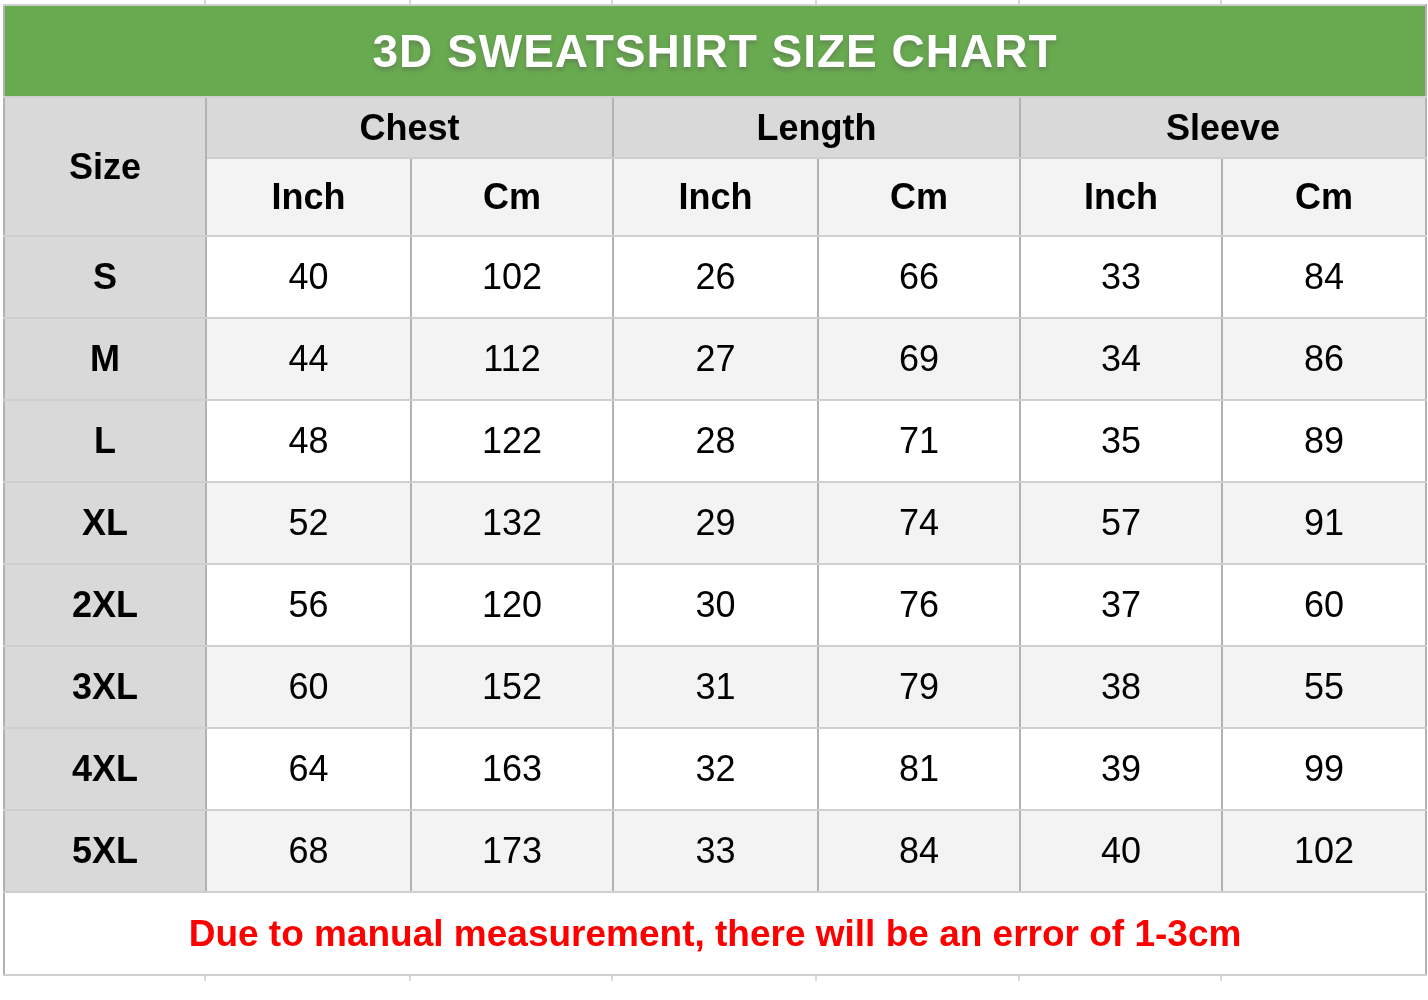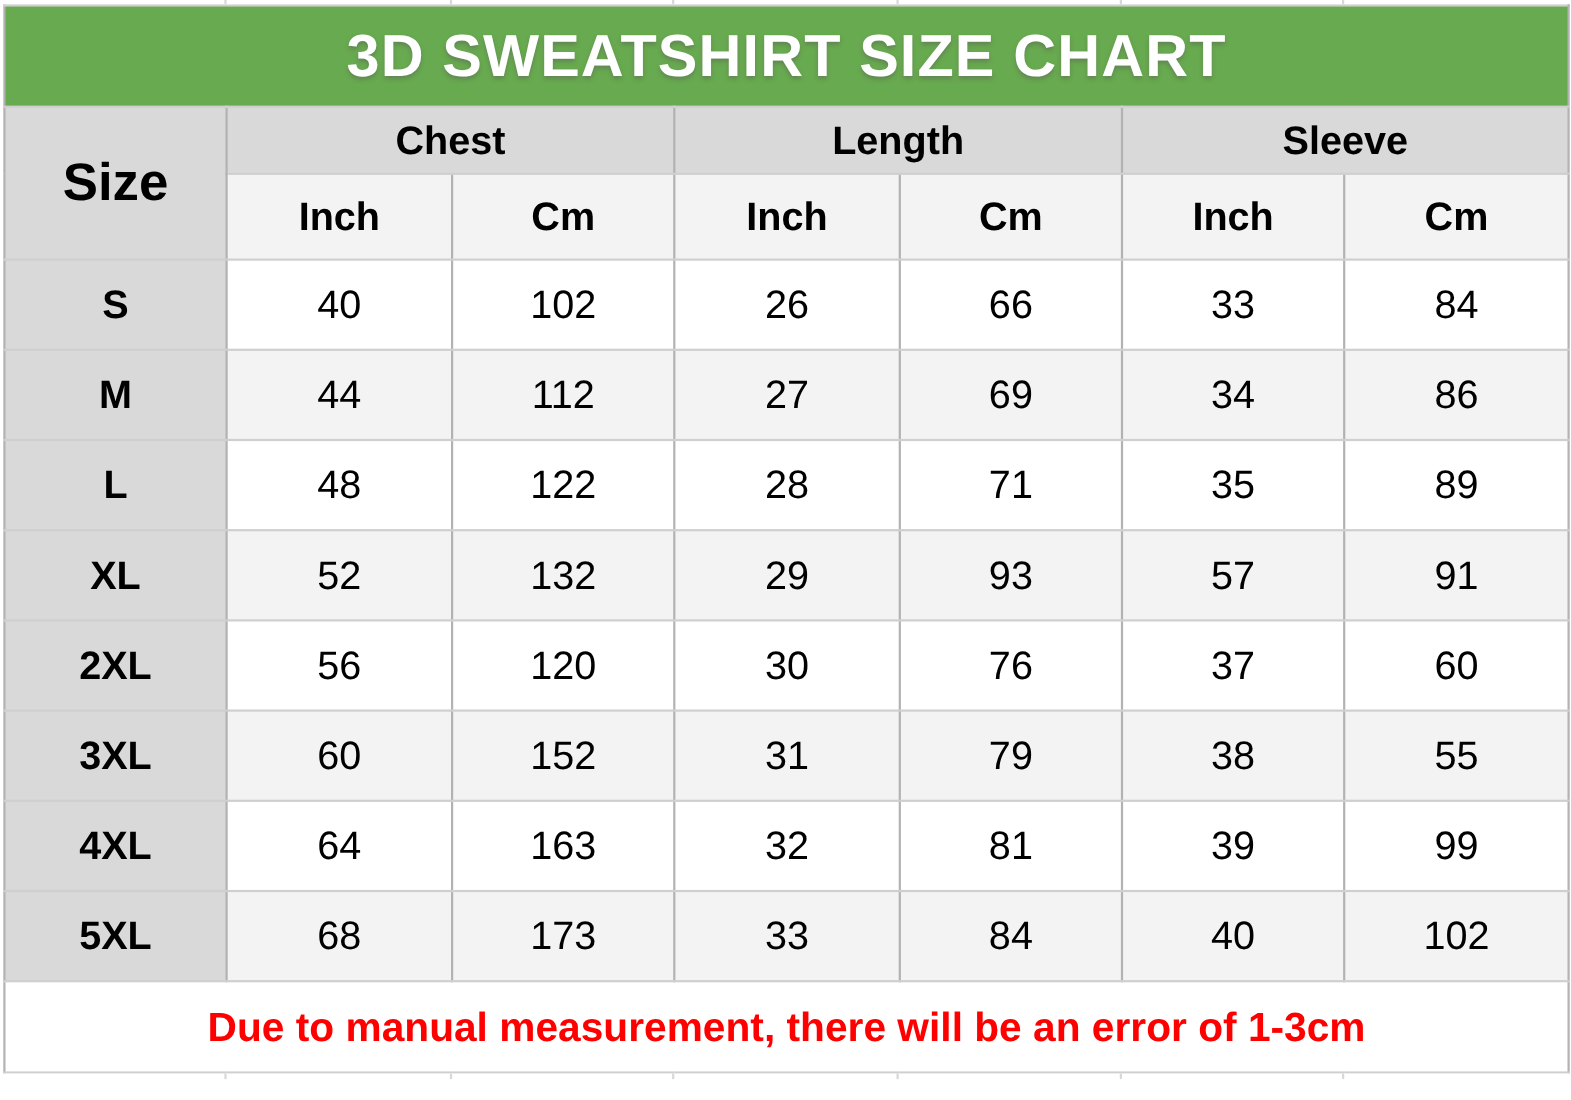--- a/index.html
+++ b/index.html
@@ -36,34 +36,34 @@
     border-left: 2px solid #b2b2b2;
     border-right: 2px solid #b2b2b2;
     padding: 0;
   }
   table.size-chart { border: 2px solid #adadad; }
 
   .title-cell {
     height: 92px;
     background: #68aa4f;
     color: #ffffff;
-    font-size: 54px;
+    font-size: 46px;
     font-weight: bold;
     letter-spacing: 1px;
     text-shadow: 0 3px 4px rgba(90, 90, 90, 0.45);
   }
   .group-cell {
     height: 61px;
     background: #d9d9d9;
     font-size: 36px;
     font-weight: bold;
   }
   .size-head-cell {
     background: #d9d9d9;
-    font-size: 48px;
+    font-size: 36px;
     font-weight: bold;
   }
   .unit-cell {
     height: 78px;
     background: #f3f3f3;
     font-size: 36px;
     font-weight: bold;
     margin-left: 16px;
   }
   .data-row td { height: 82px; font-size: 36px; background: #ffffff; }
@@ -160,21 +160,21 @@
         <td>71</td>
         <td>35</td>
         <td>89</td>
       </tr>
 
       <tr class="data-row alt">
         <td class="size-cell">XL</td>
         <td>52</td>
         <td>132</td>
         <td>29</td>
-        <td>93</td>
+        <td>74</td>
         <td>57</td>
         <td>91</td>
       </tr>
 
       <tr class="data-row">
         <td class="size-cell">2XL</td>
         <td>56</td>
         <td>120</td>
         <td>30</td>
         <td>76</td>

